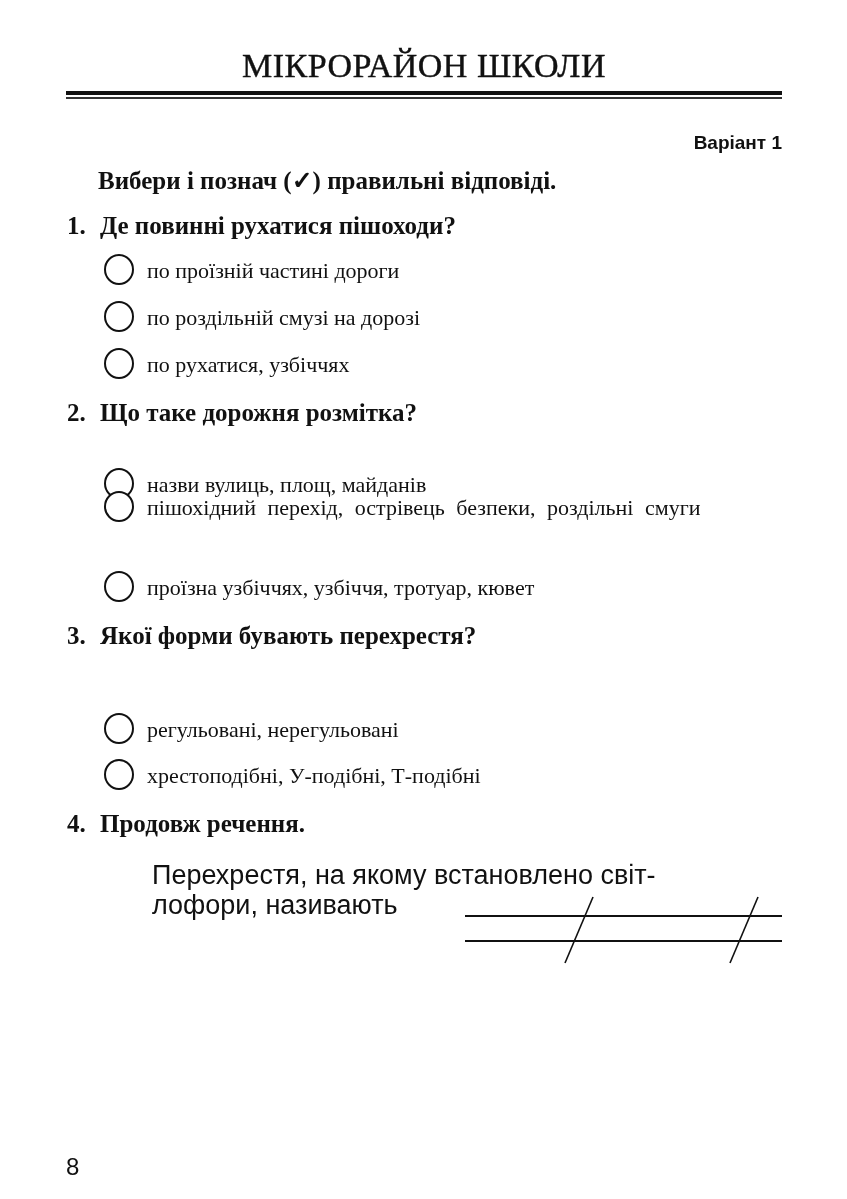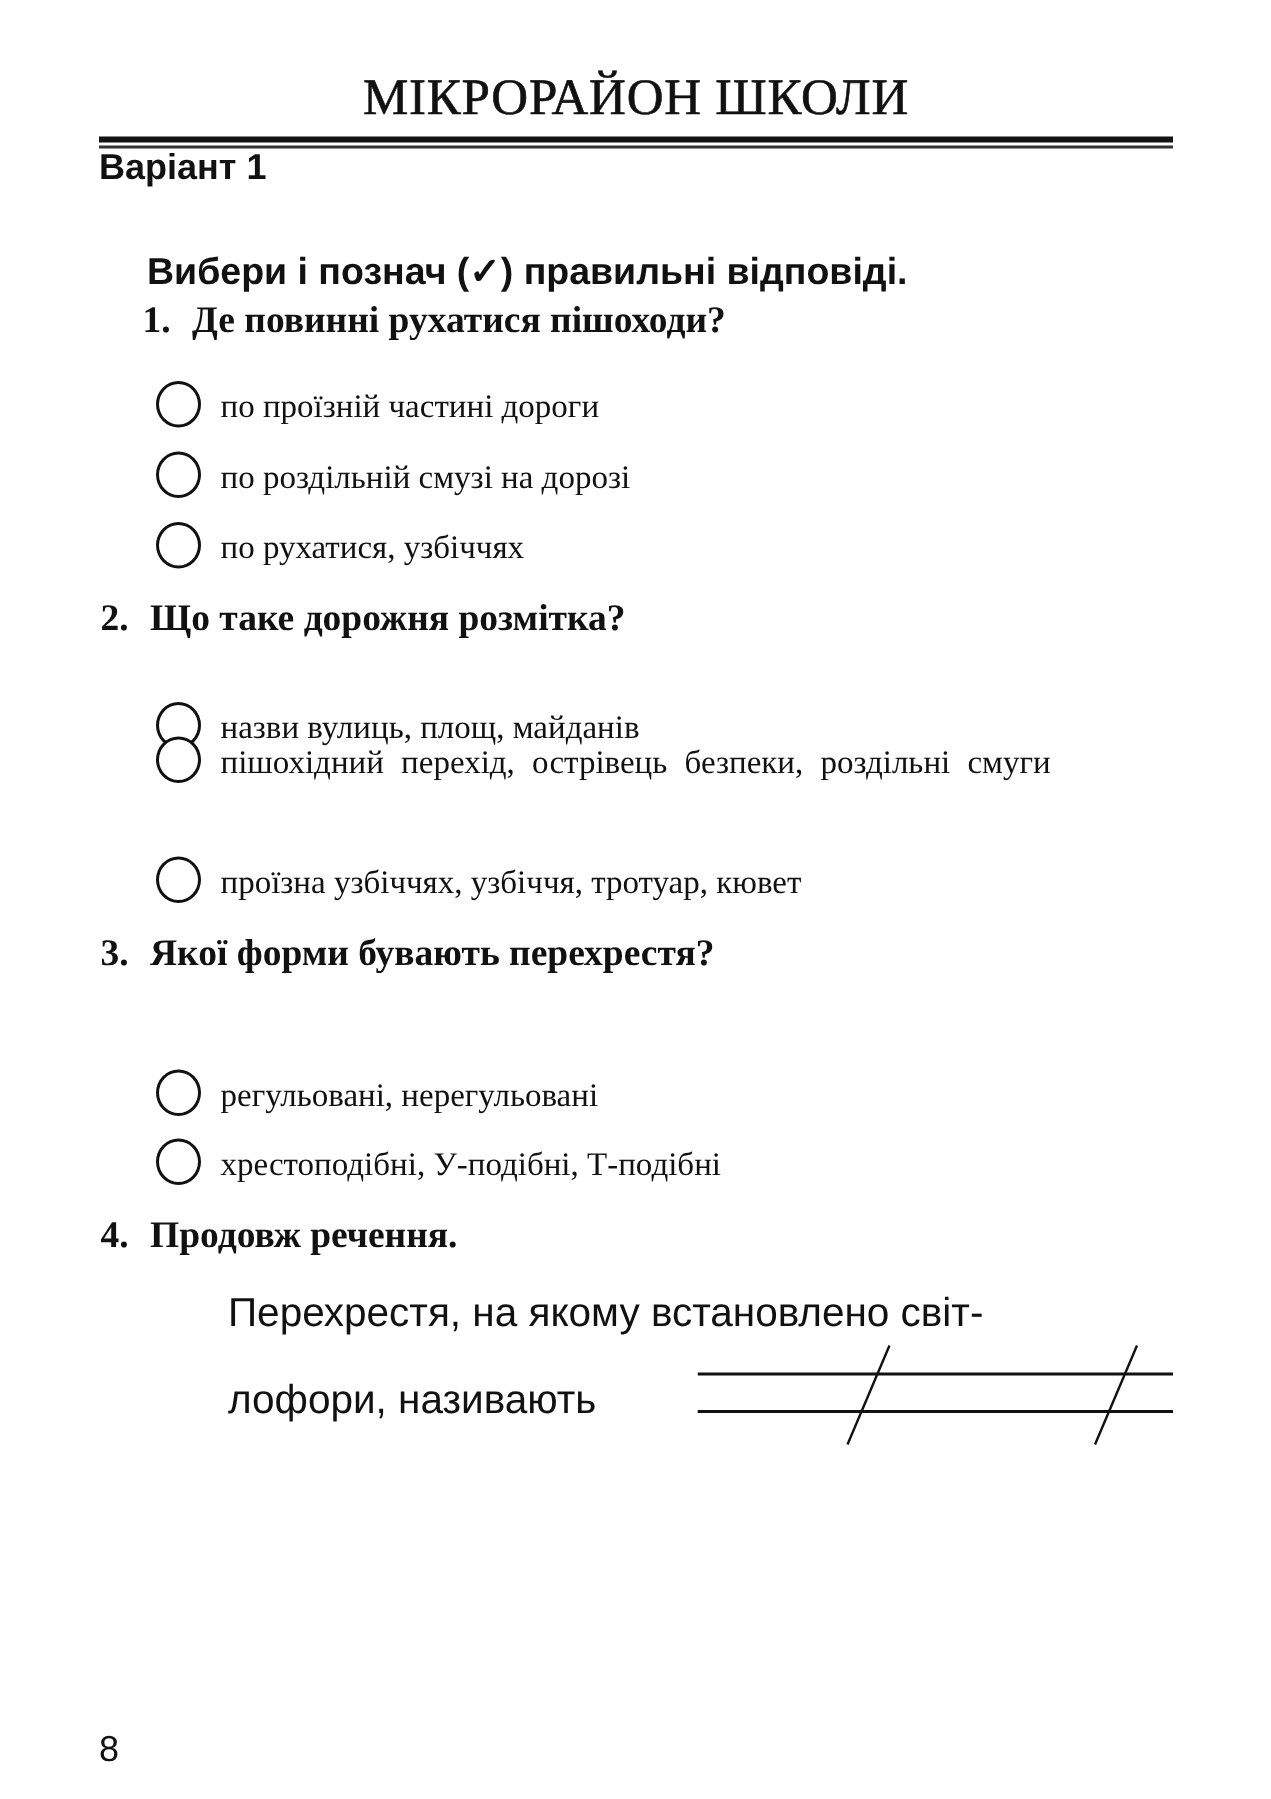--- a/index.html
+++ b/index.html
@@ -39,32 +39,32 @@
     }
     .rule-thin {
       position: absolute;
       left: 66px; width: 716px;
       top: 97px; height: 1.5px;
       background: #333;
     }
     .variant {
       position: absolute;
       left: 66px; width: 716px;
-      top: 97px;
-      text-align: left;
+      top: 128px;
+      text-align: right;
       font-family: "Liberation Sans", "DejaVu Sans", sans-serif;
       font-weight: bold;
-      font-size: 24px;
+      font-size: 19px;
       line-height: 30px;
     }
     .instruction {
       position: absolute;
       left: 98px;
       top: 165px;
-      font-family: Liberation Sans, sans-serif;
+      font-family: Liberation Serif, serif;
       font-weight: bold;
       font-size: 25px;
       line-height: 32px;
       white-space: nowrap;
     }
     .question {
       position: absolute;
       left: 67px;
       font-family: "Liberation Serif", "DejaVu Serif", serif;
       font-weight: bold;
@@ -132,21 +132,21 @@
 <div class="page">
 
   <div class="title">МІКРОРАЙОН ШКОЛИ</div>
   <div class="rule-thick"></div>
   <div class="rule-thin"></div>
 
   <div class="variant">Варіант 1</div>
 
   <div class="instruction">Вибери і познач (✓) правильні відповіді.</div>
 
-  <div class="question" style="top:198px;margin-left:28px;">
+  <div class="question" style="top:210px;">
     <span class="num">1.</span><span>Де повинні рухатися пішоходи?</span>
   </div>
   <div class="option" style="top:254px;">
     <span class="circle"></span>
     <span class="opt-text">по проїзній частині дороги</span>
   </div>
   <div class="option" style="top:301px;">
     <span class="circle"></span>
     <span class="opt-text">по роздільній смузі на дорозі</span>
   </div>
@@ -180,21 +180,21 @@
   </div>
   <div class="option" style="top:759px;">
     <span class="circle"></span>
     <span class="opt-text">хрестоподібні, У-подібні, Т-подібні</span>
   </div>
 
   <div class="question" style="top:808px;">
     <span class="num">4.</span><span>Продовж речення.</span>
   </div>
   <div class="complete-line" style="top:858px;">Перехрестя, на якому встановлено світ-</div>
-  <div class="complete-line" style="top:916px;">лофори, називають</div>
+  <div class="complete-line" style="top:888px;">лофори, називають</div>
 
   <div class="answer-area">
     <svg width="320" height="72" viewBox="0 0 320 72">
       <line x1="0" y1="21" x2="317" y2="21" stroke="#111" stroke-width="2"></line>
       <line x1="0" y1="46" x2="317" y2="46" stroke="#111" stroke-width="2"></line>
       <line x1="128" y1="2" x2="100" y2="68" stroke="#111" stroke-width="1.6"></line>
       <line x1="293" y1="2" x2="265" y2="68" stroke="#111" stroke-width="1.6"></line>
     </svg>
   </div>
 

